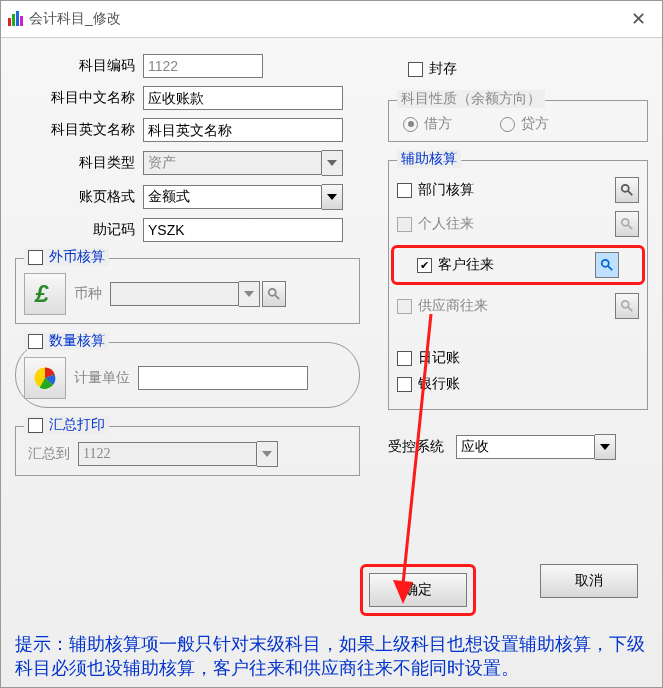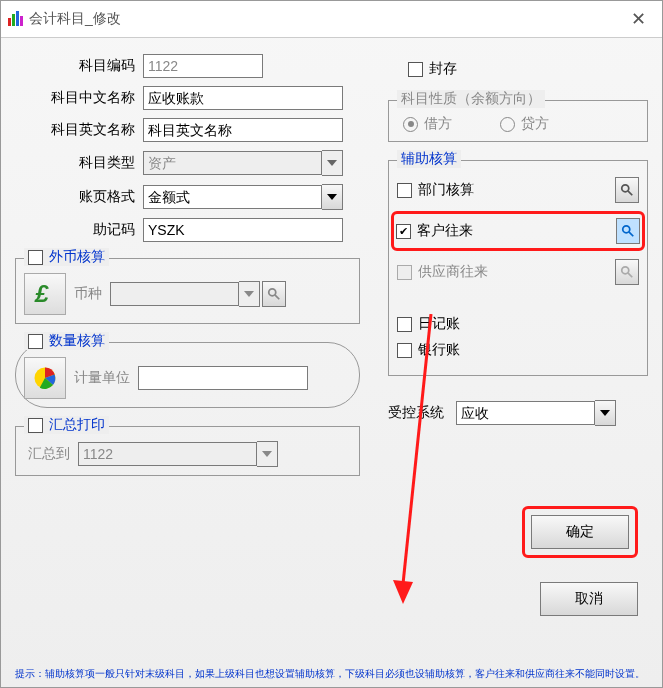--- a/index.html
+++ b/index.html
@@ -7,21 +7,21 @@
   .titlebar{height:36px;display:flex;align-items:center;padding:0 6px;border-bottom:1px solid #ccc;background:#fff;}
   .titlebar .ticon{width:18px;height:18px;margin-right:4px;}
   .titlebar .title{color:#555;}
   .titlebar .close{margin-left:auto;color:#555;font-size:18px;padding:0 10px;}
   .client{position:relative;width:100%;height:calc(100% - 36px);padding:16px 14px 0 14px;box-sizing:border-box;}
   .row{display:flex;align-items:center;margin-bottom:8px;}
   .row label.lbl{width:120px;text-align:right;margin-right:8px;}
   .txt{height:24px;border:1px solid #7a7a7a;background:#fff;padding:0 4px;box-sizing:border-box;line-height:22px;color:#000;}
   .txt.disabled{color:#888;}
   .combo{display:flex;align-items:center;}
-  .combo .txt{flex:1;}
+  .combo .txt{flex:1;font-family:Liberation Serif, serif;}
   .combo .drop{width:20px;height:24px;border:1px solid #7a7a7a;border-left:none;background:linear-gradient(#f8f8f8,#d8d8d8);display:flex;align-items:center;justify-content:center;}
   .combo .drop svg{width:10px;height:6px;}
   .combo.disabled .txt,.combo.disabled .drop{color:#888;background:#eee;}
   .leftcol{width:345px;}
   .rightcol{position:absolute;top:16px;right:14px;width:260px;}
   .chk{display:inline-flex;align-items:center;gap:6px;}
   .chkbox{width:13px;height:13px;border:1px solid #555;background:#fff;display:inline-flex;align-items:center;justify-content:center;font-size:11px;line-height:11px;}
   .chkbox.checked::after{content:"✔";}
   .chkbox.disabled{border-color:#aaa;background:#eee;}
   .fieldset{border:1px solid #999;padding:8px;position:relative;margin-top:8px;font-size:14px;}
@@ -29,25 +29,25 @@
   .fieldset>.legend.plain{color:#0033cc;text-align:center;}
   .iconbox{width:40px;height:40px;background:linear-gradient(#f8f8f8,#ddd);border:1px solid #aaa;display:flex;align-items:center;justify-content:center;}
   .searchbtn{width:22px;height:24px;border:1px solid #7a7a7a;background:linear-gradient(#f8f8f8,#d8d8d8);display:flex;align-items:center;justify-content:center;margin-left:2px;}
   .searchbtn svg{width:14px;height:14px;}
   .radio{display:inline-flex;align-items:center;gap:6px;color:#888;}
   .radiodot{width:13px;height:13px;border:1px solid #888;border-radius:50%;display:inline-flex;align-items:center;justify-content:center;}
   .radiodot.on::after{content:"";width:6px;height:6px;background:#888;border-radius:50%;}
   .aux-line{display:flex;align-items:center;justify-content:space-between;margin:8px 0;}
   .aux-line.disabled{color:#888;}
   .aux-line.disabled .chkbox{border-color:#aaa;background:#eee;}
-  .hlbox{border:3px solid #ff1a1a;border-radius:6px;padding:4px 2px;margin:4px -6px;text-align:right;}
+  .hlbox{border:3px solid #ff1a1a;border-radius:6px;padding:4px 23px;margin:4px -6px;text-align:right;}
   .btn{height:32px;min-width:96px;border:1px solid #7a7a7a;background:linear-gradient(#f8f8f8,#d8d8d8);display:inline-flex;align-items:center;justify-content:center;}
-  .btnrow{position:absolute;bottom:72px;right:24px;display:flex;align-items:flex-end;gap:24px;flex-direction:column;}
+  .btnrow{position:absolute;bottom:72px;right:24px;display:flex;align-items:flex-start;gap:64px;}
   .btn-ok-wrap{border:3px solid #ff1a1a;border-radius:6px;padding:6px;}
-  .tip{position:absolute;bottom:8px;left:14px;right:4px;color:#0033cc;font-size:10px;line-height:1.3;}
+  .tip{position:absolute;bottom:8px;left:14px;right:4px;color:#0033cc;font-size:18px;line-height:1.3;}
   .arrow{position:absolute;pointer-events:none;}
   .group-label{color:#888;}
   .sk-row{display:flex;align-items:center;margin-top:24px;}
 </style>
 </head>
 <body>
 
 <div class="window">
   <div class="titlebar">
     <svg class="ticon" viewBox="0 0 18 18">
@@ -196,20 +196,32 @@
               <span class="chkbox"></span>
               <span>部门核算</span>
             </span>
           <div class="searchbtn">
               <svg viewBox="0 0 16 16">
                 <circle cx="6" cy="6" r="4" fill="none" stroke="#555" stroke-width="2"></circle>
                 <line x1="9" y1="9" x2="14" y2="14" stroke="#555" stroke-width="2"></line>
               </svg>
             </div>
         </div>
+        <div class="aux-line disabled">
+          <span class="chk">
+              <span class="chkbox disabled"></span>
+              <span>个人往来</span>
+            </span>
+          <div class="searchbtn">
+              <svg viewBox="0 0 16 16">
+                <circle cx="6" cy="6" r="4" fill="none" stroke="#aaa" stroke-width="2"></circle>
+                <line x1="9" y1="9" x2="14" y2="14" stroke="#aaa" stroke-width="2"></line>
+              </svg>
+            </div>
+        </div>
         <div class="hlbox">
         <div class="aux-line" style="margin:0;">
           <span class="chk">
                 <span class="chkbox checked"></span>
                 <span>客户往来</span>
               </span>
           <div class="searchbtn" style="background:#bfe1ff;">
                 <svg viewBox="0 0 16 16">
                   <circle cx="6" cy="6" r="4" fill="none" stroke="#06c" stroke-width="2"></circle>
                   <line x1="9" y1="9" x2="14" y2="14" stroke="#06c" stroke-width="2"></line>

